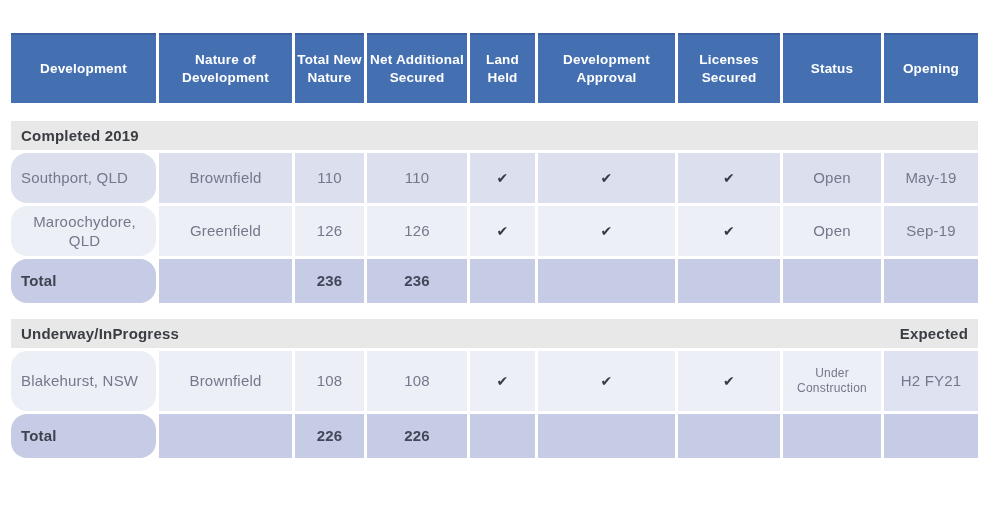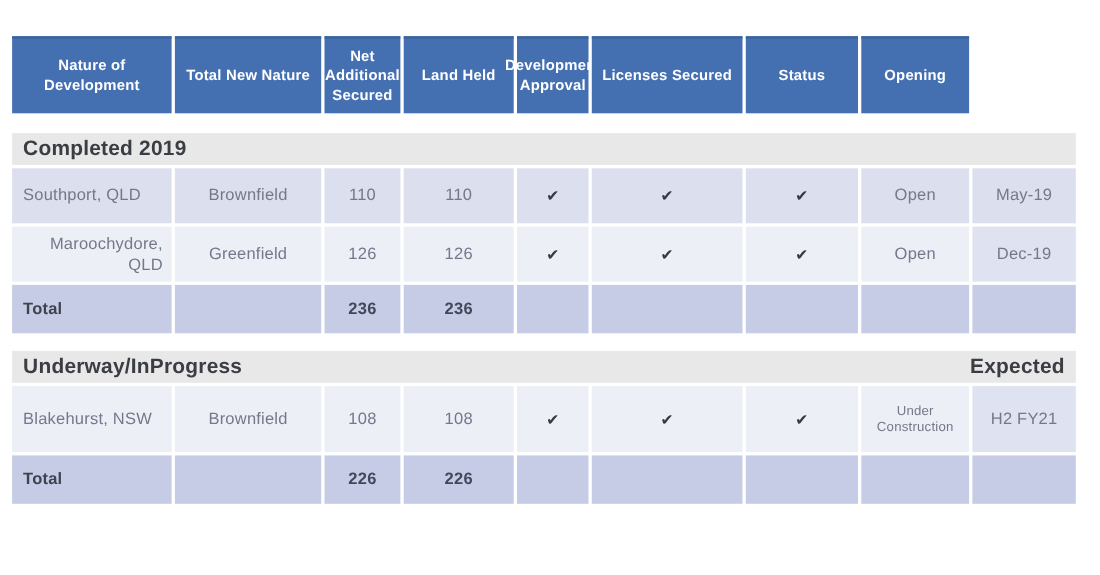--- a/index.html
+++ b/index.html
@@ -29,43 +29,44 @@
   .header-row{margin-bottom:18px;}
   .header-row .cell{
     background:var(--header-bg);border-top:2px solid var(--header-top);
     color:var(--header-text);font-weight:bold;font-size:13.5px;height:70px;
     line-height:1.35;padding:0 2px;
   }
   
   .section-bar{
     height:29px;background:var(--section-bg);display:flex;align-items:center;
     justify-content:space-between;padding:0 10px;margin-bottom:3px;
-    font-weight:bold;font-size:19px;color:var(--section-text);letter-spacing:.2px;
+    font-weight:bold;font-size:15px;color:var(--section-text);letter-spacing:.2px;
   }
   .section-2{margin-top:16px;}
   
   .data-row .cell{height:50px;background:var(--row-light);}
   .row-dark .cell{background:var(--row-dark);}
   .row-light .cell{background:var(--row-light);}
   .row-light .col-opening{background:var(--opening-light);}
   .row-mid .cell{height:60px;}
-  .col-development{justify-content:flex-start;text-align:right;padding-left:10px;padding-right:8px;}
+  .col-development{justify-content:flex-start;text-align:center;padding-left:10px;padding-right:8px;border-radius:16px;}
   .check{font-size:14px;font-weight:bold;color:var(--check);}
   .status-small{font-size:12px;line-height:1.25;}
   
   .total-row .cell{height:44px;background:var(--total-bg);}
   .total-row .col-development{font-weight:bold;color:#3f4350;}
   .total-row .num{font-weight:bold;color:var(--text-dark);}
 </style>
 </head>
 <body>
 
 <div class="table-wrap">
 
   <div class="grid-row header-row">
+    <div class="cell">Development</div>
     <div class="cell">Nature of Development</div>
     <div class="cell">Total New Nature</div>
     <div class="cell">Net Additional Secured</div>
     <div class="cell">Land Held</div>
     <div class="cell">Development Approval</div>
     <div class="cell">Licenses Secured</div>
     <div class="cell">Status</div>
     <div class="cell">Opening</div>
   </div>
 
@@ -101,21 +102,21 @@
       <div class="cell">
           <span class="check">✔</span>
         </div>
       <div class="cell">
           <span class="check">✔</span>
         </div>
       <div class="cell">
           <span class="check">✔</span>
         </div>
       <div class="cell">Open</div>
-      <div class="cell col-opening">Dec-19</div>
+      <div class="cell col-opening">Sep-19</div>
     </div>
 
     <div class="grid-row total-row">
       <div class="cell col-development">Total</div>
       <div class="cell"></div>
       <div class="cell num">236</div>
       <div class="cell num">236</div>
       <div class="cell"></div>
       <div class="cell"></div>
       <div class="cell"></div>

